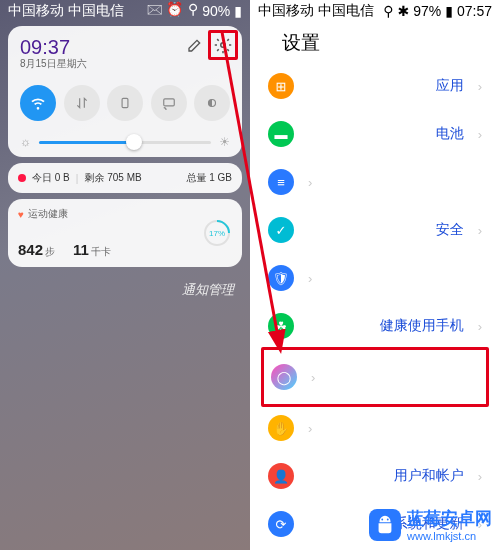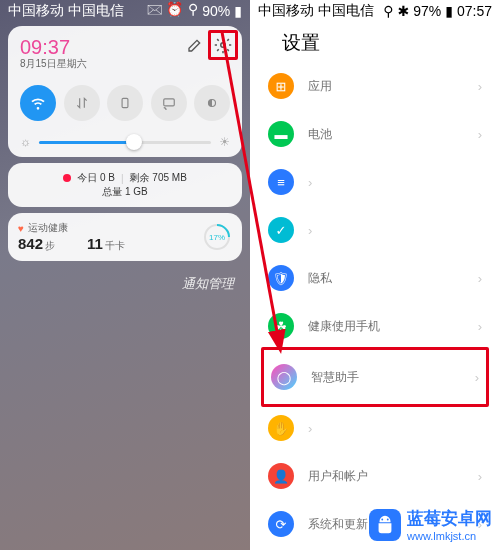--- a/index.html
+++ b/index.html
@@ -10,53 +10,53 @@
   .phone-right { background: #fff; }
 
   
   .status { height: 20px; display: flex; align-items: center; justify-content: space-between; padding: 2px 8px 0; font-size: 14px; color: #000; }
   .status.light { color: #fff; }
   .status-left { display: flex; gap: 4px; align-items: center; }
   .status-right { display: flex; gap: 4px; align-items: center; }
 
   
   .panel { margin: 6px 8px; background: rgba(255,255,255,.92); border-radius: 14px; padding: 10px 12px 8px; position: relative; }
-  .time { font-size: 20px; font-weight: 500; color: #ec4899; }
+  .time { font-size: 20px; font-weight: 500; color: #4c1d95; }
   .date { font-size: 10px; color: #666; margin-top: -2px; }
   .panel-icons { position: absolute; top: 10px; right: 10px; display: flex; gap: 10px; }
   .pen-icon, .gear-icon { width: 18px; height: 18px; display: flex; align-items: center; justify-content: center; color: #555; }
   .gear-highlight { position: absolute; top: 4px; right: 4px; width: 30px; height: 30px; border: 3px solid #e2001a; border-radius: 2px; pointer-events: none; }
   .toggles { display: flex; justify-content: space-between; margin-top: 14px; gap: 4px; }
   .toggle { width: 36px; height: 36px; border-radius: 50%; background: #e6e6e6; display: flex; align-items: center; justify-content: center; color: #888; }
   .toggle.on { background: #2196f3; color: #fff; }
   .brightness { display: flex; align-items: center; gap: 8px; margin-top: 14px; }
   .slider-track { flex: 1; height: 3px; background: #ddd; border-radius: 2px; position: relative; }
   .slider-fill { position: absolute; left: 0; top: 0; height: 100%; width: 55%; background: #2196f3; border-radius: 2px; }
   .slider-thumb { position: absolute; left: 55%; top: 50%; transform: translate(-50%,-50%); width: 16px; height: 16px; border-radius: 50%; background: #fff; box-shadow: 0 1px 3px rgba(0,0,0,.3); }
   .sun { font-size: 12px; color: #aaa; }
 
-  .panel2 { margin: 0 8px; background: rgba(255,255,255,.92); border-radius: 14px; padding: 8px 10px; font-size: 10px; color: #333; display: flex; align-items: center; justify-content: space-between; flex-direction: column; }
+  .panel2 { margin: 0 8px; background: rgba(255,255,255,.92); border-radius: 14px; padding: 8px 10px; font-size: 10px; color: #333; display: flex; align-items: center; justify-content: space-between; }
   .panel2 .left { display: flex; gap: 6px; align-items: center; }
   .panel2 .dot { width: 8px; height: 8px; border-radius: 50%; background: #ff1744; }
 
   .panel3 { margin: 6px 8px; background: rgba(255,255,255,.92); border-radius: 14px; padding: 8px 10px; position: relative; }
   .health-title { font-size: 10px; color: #666; display: flex; gap: 4px; align-items: center; }
-  .health-row { display: flex; gap: 32px; margin-top: 0; font-size: 10px; color: #666; align-items: baseline; text-align: right; }
+  .health-row { display: flex; gap: 18px; margin-top: 20px; font-size: 10px; color: #666; align-items: baseline; text-align: right; }
   .health-row b { font-size: 15px; color: #222; font-weight: 600; margin-right: 2px; }
   .ring { position: absolute; right: 12px; top: 50%; transform: translateY(-50%); width: 26px; height: 26px; border-radius: 50%; border: 2px solid #e0e0e0; display: flex; align-items: center; justify-content: center; font-size: 8px; color: #26c6da; }
   .ring::before { content: ""; position: absolute; inset: -2px; border-radius: 50%; border: 2px solid transparent; border-top-color: #26c6da; transform: rotate(45deg); }
 
   .notif-mgmt { text-align: right; padding: 8px 16px; color: #eee; font-size: 13px; font-style: italic; }
 
   
   .settings-title { padding: 10px 32px 6px; font-size: 19px; font-weight: 500; color: #000; }
   .list { padding: 0 14px; }
   .item { display: flex; align-items: center; padding: 11px 4px; gap: 14px; position: relative; }
   .item-icon { width: 26px; height: 26px; border-radius: 50%; display: flex; align-items: center; justify-content: center; color: #fff; font-size: 13px; flex-shrink: 0; }
-  .item-label { font-size: 12px; color: #737373; flex: 1; }
+  .item-label { font-size: 14px; color: #1d4ed8; flex: 1; text-align: right; }
   .chevron { color: #ccc; font-size: 13px; }
   .item-highlight { border: 3px solid #e2001a; border-radius: 2px; margin: -3px; padding: 14px 7px; }
 
   
   .arrow { position: absolute; left: 218px; top: 28px; pointer-events: none; }
   .arrow svg { overflow: visible; }
 
   
   .watermark { position: absolute; right: 8px; bottom: 8px; display: flex; align-items: center; gap: 6px; }
   .watermark-icon { width: 32px; height: 32px; background: #2979ff; border-radius: 8px; display: flex; align-items: center; justify-content: center; color: #fff; font-size: 18px; }
@@ -186,35 +186,34 @@
           <div class="item-icon" style="background:#00c853">▬</div>
           <div class="item-label">电池</div>
           <div class="chevron">›</div>
         </div>
         <div class="item">
           <div class="item-icon" style="background:#2979ff">≡</div>
           <div class="chevron">›</div>
         </div>
         <div class="item">
           <div class="item-icon" style="background:#00bcd4">✓</div>
+          <div class="item-label">安全</div>
           <div class="chevron">›</div>
         </div>
         <div class="item">
           <div class="item-icon" style="background:#2979ff">🛡</div>
-          <div class="item-label">隐私</div>
           <div class="chevron">›</div>
         </div>
         <div class="item">
           <div class="item-icon" style="background:#00c853">☘</div>
           <div class="item-label">健康使用手机</div>
           <div class="chevron">›</div>
         </div>
         <div class="item item-highlight">
           <div class="item-icon" style="background:linear-gradient(135deg,#ff4db8,#4dd2ff)">◯</div>
-          <div class="item-label">智慧助手</div>
           <div class="chevron">›</div>
         </div>
         <div class="item">
           <div class="item-icon" style="background:#ffb300">✋</div>
           <div class="chevron">›</div>
         </div>
         <div class="item">
           <div class="item-icon" style="background:#f44336">👤</div>
           <div class="item-label">用户和帐户</div>
           <div class="chevron">›</div>

